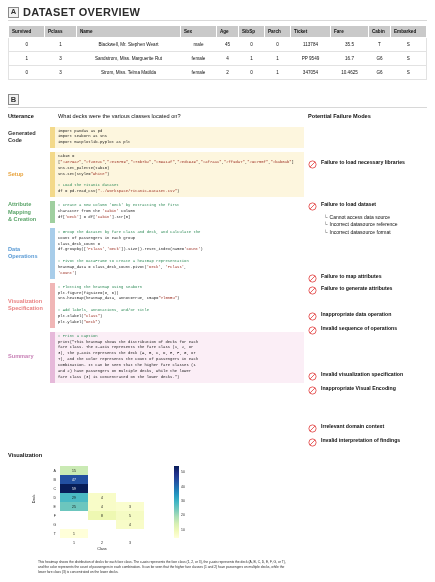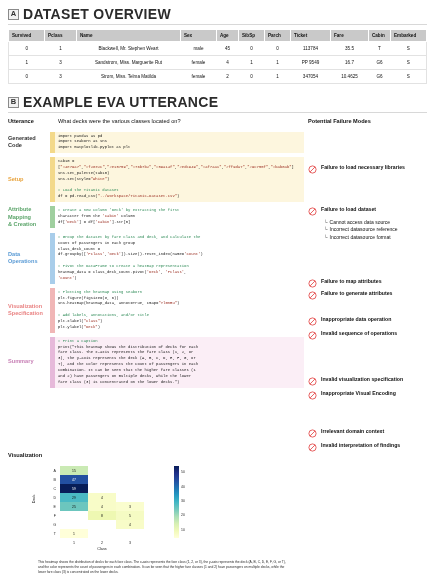--- a/index.html
+++ b/index.html
@@ -18,21 +18,21 @@
   .panel-letter {
     width: 11px; height: 11px;
     border: 1px solid #8a8a8a;
     background: #f2f2f2;
     font-size: 7.5px; font-weight: bold;
     color: #333;
     display: flex; align-items: center; justify-content: center;
     line-height: 1;
   }
   .panel-title {
-    font-size: 14px; font-weight: bold; letter-spacing: .3px;
+    font-size: 11px; font-weight: bold; letter-spacing: .3px;
     color: #2b2b2b;
   }
   .panel-rule {
     height: 1px; background: #d8d8d8; margin-top: 2px;
   }
 
   
   #sectionA { position: absolute; left: 8px; top: 6px; width: 419px; }
   table.ds { border-collapse: collapse; width: 100%; margin-top: 4px;
              table-layout: fixed; }
@@ -190,21 +190,20 @@
           <td>G6</td>
           <td>S</td>
         </tr>
       </tbody>
     </table>
   </div>
 
   <div id="sectionB">
     <div class="panel-head">
       <div class="panel-letter">B</div>
-      <div class="panel-title">EXAMPLE EVA UTTERANCE</div>
     </div>
     <div class="panel-rule"></div>
 
     <div class="b-body" style="height:350px;">
 
       <div class="left-col">
 
         <div class="utt-row" style="margin-bottom:6px;">
           <div class="row-label">Utterance</div>
           <div class="utt-text">What decks were the various classes located on?</div>

